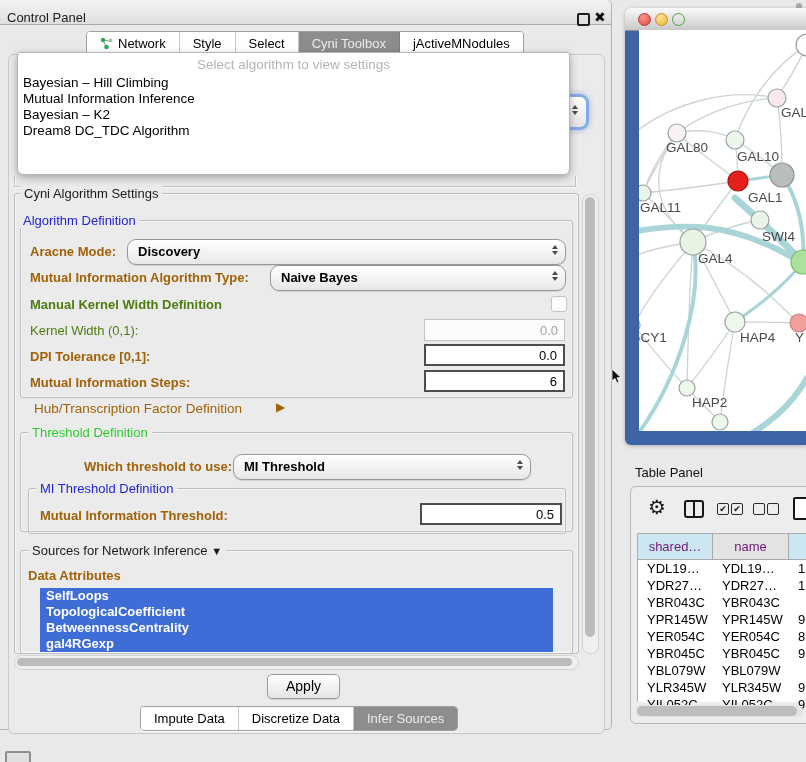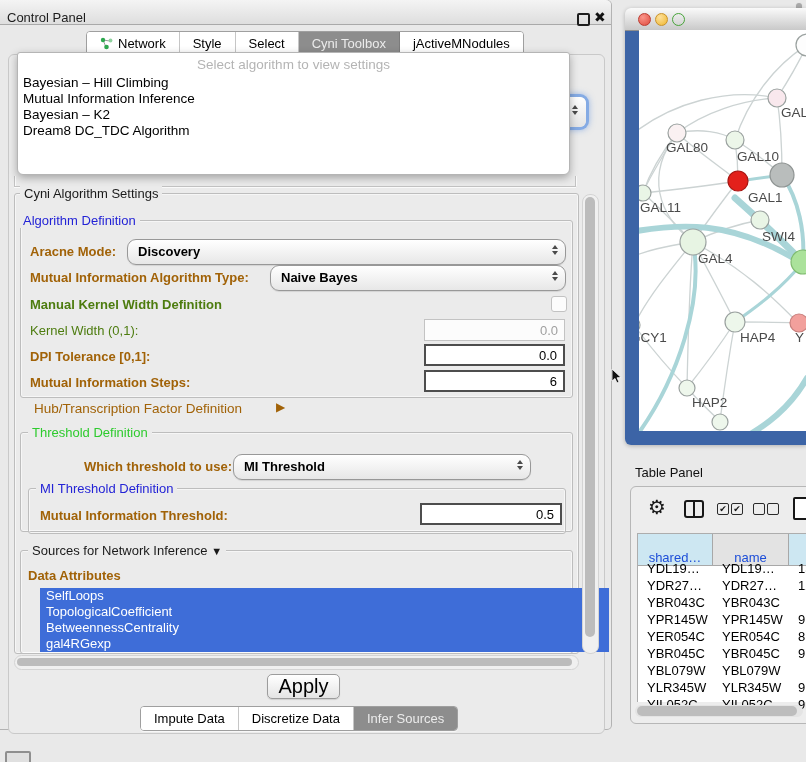--- a/index.html
+++ b/index.html
@@ -54,27 +54,27 @@
           font-size:13px;text-align:right;padding:0 6px;font-family:inherit;color:#000;}
   .tinput.disabled{border:1px solid #c3c3c3;color:#a0a0a0;background:#fcfcfc;}
 
   .cbox{position:absolute;width:14px;height:14px;border:1px solid #c2c2c2;border-radius:3px;background:#fcfcfc;}
 
   
   .scroll-track{position:absolute;background:#f0f0f0;border:1px solid #d4d4d4;border-radius:8px;}
   .scroll-thumb{position:absolute;background:#bcbcbc;border-radius:6px;}
 
   
-  #attr-list{left:40px;top:588px;width:569px;height:64px;background:#737373;overflow:hidden;}
+  #attr-list{left:40px;top:588px;width:513px;height:64px;background:#737373;overflow:hidden;font-weight:bold;}
   .attr-item{height:16px;line-height:16px;font-size:13px;color:#fff;background:#3e6dd8;padding-left:6px;}
   #attr-scroll{position:absolute;right:3px;top:2px;width:8px;height:58px;background:#e6e6e6;border-radius:4px;}
   #attr-thumb{position:absolute;left:1px;top:1px;width:6px;height:48px;background:#a9a9a9;border-radius:3px;}
 
   #apply-btn{left:267px;top:674px;width:71px;height:23px;border:1px solid #9c9c9c;border-radius:5px;
-             background:linear-gradient(#ffffff,#e4e4e4);font-size:20px;color:#000;
+             background:linear-gradient(#ffffff,#e4e4e4);font-size:14px;color:#000;
              text-align:center;line-height:22px;box-shadow:0 1px 1px rgba(0,0,0,.12);}
 
   
   .etch-h{position:absolute;height:1px;background:#c2c2c2;box-shadow:0 1px 0 #fafafa;}
   .etch-v{position:absolute;width:1px;background:#c2c2c2;box-shadow:1px 0 0 #fafafa;}
 
   
   #popup{left:17px;top:52px;width:551px;height:121px;background:#fff;border:1px solid #b5b5b5;
          border-radius:3px 3px 6px 6px;box-shadow:0 3px 9px rgba(0,0,0,.3);z-index:30;}
   #popup-placeholder{position:absolute;left:0;right:0;top:4px;text-align:center;font-size:13.5px;color:#b4b4b4;}
@@ -102,22 +102,22 @@
   #table-title{left:635px;top:465px;font-size:13px;color:#111;}
   #table-window{left:630px;top:486px;width:176px;height:236px;background:#ededed;
                 border:1px solid #b7b7b7;border-radius:6px 0 0 6px;overflow:hidden;}
   #icon-gear{left:17px;top:8px;font-size:20px;color:#171717;}
   #icon-split{left:53px;top:13px;width:16px;height:14px;border:2px solid #171717;border-radius:3px;}
   #icon-split div{position:absolute;left:7px;top:0;width:2px;height:14px;background:#171717;}
   .mini-cb{position:absolute;top:16px;width:10px;height:10px;border:1.5px solid #2a2a2a;border-radius:2px;
            font-size:9px;line-height:10px;text-align:center;color:#111;font-weight:bold;}
   #icon-page{left:162px;top:10px;width:16px;height:19px;border:2px solid #171717;border-radius:2px;background:#fff;}
   #tbl{position:absolute;left:6px;top:46px;width:210px;height:168px;background:#fff;border:1px solid #adadad;border-bottom:none;}
-  .hcell{position:absolute;top:0;height:32px;box-sizing:border-box;border-right:1px solid #a8a8a8;
-         border-bottom:1px solid #a8a8a8;font-size:13px;color:#1d4ed8;display:flex;align-items:flex-end;}
+  .hcell{position:absolute;top:0;height:26px;box-sizing:border-box;border-right:1px solid #a8a8a8;
+         border-bottom:1px solid #a8a8a8;font-size:13px;color:#701a75;display:flex;align-items:center;}
   .hcell span{width:100%;text-align:center;}
   .trow{position:absolute;left:0;width:210px;height:17px;}
   .tcell{position:absolute;top:0;height:17px;font-size:13px;color:#000;line-height:17px;
          padding-left:9px;box-sizing:border-box;white-space:nowrap;overflow:hidden;}
   #tbl-hscroll{position:absolute;left:4px;top:218px;width:168px;height:12px;background:#e4e4e4;border-radius:6px;}
   #tbl-hthumb{position:absolute;left:2px;top:1px;width:160px;height:10px;background:#bdbdbd;border-radius:5px;}
 
   
   #cursor{left:611px;top:369px;z-index:60;}
   #mini-square{left:5px;top:751px;width:22px;height:16px;border:2px solid #8f8f8f;background:#e0e0e0;border-radius:2px;}

